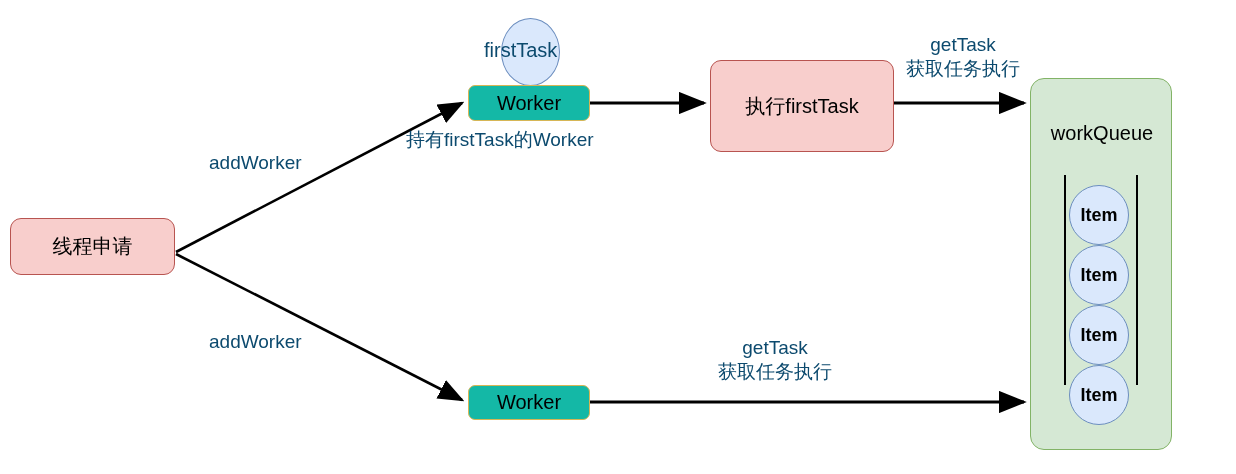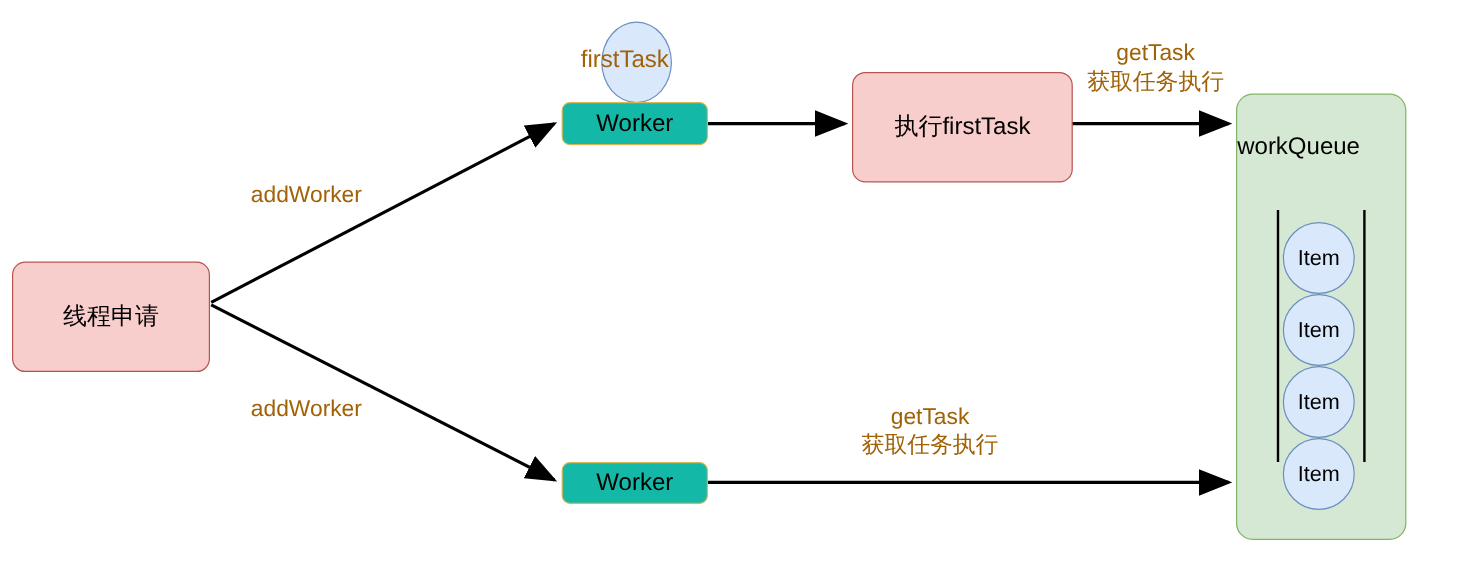--- a/index.html
+++ b/index.html
@@ -47,23 +47,24 @@
   }
   .node-green {
     background: #d5e8d4;
     border: 1.6px solid #82b366;
     border-radius: 14px;
   }
   .node-blue-circle {
     background: #dae8fc;
     border: 1.6px solid #6c8ebf;
     border-radius: 50%;
+    font-weight: bold;
   }
   #thread-apply {
-    left: 10px; top: 218px; width: 165px; height: 92px;
+    left: 10px; top: 218px; width: 165px; height: 57px;
     font-size: 20px;
   }
   #exec-firsttask {
     left: 710px; top: 60px; width: 184px; height: 92px;
     font-size: 20px;
   }
   #worker-top {
     left: 468px; top: 85px; width: 122px; height: 36px;
     font-size: 20px;
     z-index: 3;
@@ -76,23 +77,23 @@
   #firsttask-circle {
     left: 501px; top: 18px; width: 59px; height: 68px;
     z-index: 1;
   }
   #workqueue {
     left: 1030px; top: 78px; width: 142px; height: 372px;
     display: block;
   }
   #workqueue-label {
     position: absolute;
-    left: 0; top: 32px;
+    left: 0; top: 43px;
     width: 142px;
-    text-align: left;
+    text-align: center;
     font-size: 20px;
     color: #000;
   }
   .queue-rail {
     position: absolute;
     width: 0;
     border-left: 2.4px solid #000000;
     top: 96px;
     height: 210px;
   }
@@ -104,21 +105,21 @@
     width: 58px;
     height: 58px;
     display: flex;
     align-items: center;
     justify-content: center;
     font-size: 18px;
     color: #000;
   }
   .edge-label {
     position: absolute;
-    color: #a16207;
+    color: #0c4a6e;
     font-size: 19px;
     white-space: pre;
     line-height: 1.25;
     text-align: center;
   }
   #label-firsttask {
     left: 484px; top: 38px;
     font-size: 20px;
     z-index: 2;
   }
@@ -168,20 +169,21 @@
     <div class="queue-rail" id="queue-rail-left"></div>
     <div class="queue-rail" id="queue-rail-right"></div>
     <div class="queue-item node-blue-circle" style="top:106px;">Item</div>
     <div class="queue-item node-blue-circle" style="top:166px;">Item</div>
     <div class="queue-item node-blue-circle" style="top:226px;">Item</div>
     <div class="queue-item node-blue-circle" style="top:286px;">Item</div>
   </div>
 
   <div class="edge-label" id="label-addworker-top">addWorker</div>
 
+  <div class="edge-label" id="label-hold-firsttask">持有firstTask的Worker</div>
 
   <div class="edge-label" id="label-gettask-top">getTask
 获取任务执行</div>
 
   <div class="edge-label" id="label-addworker-bottom">addWorker</div>
 
   <div class="edge-label" id="label-gettask-bottom">getTask
 获取任务执行</div>
 
 

